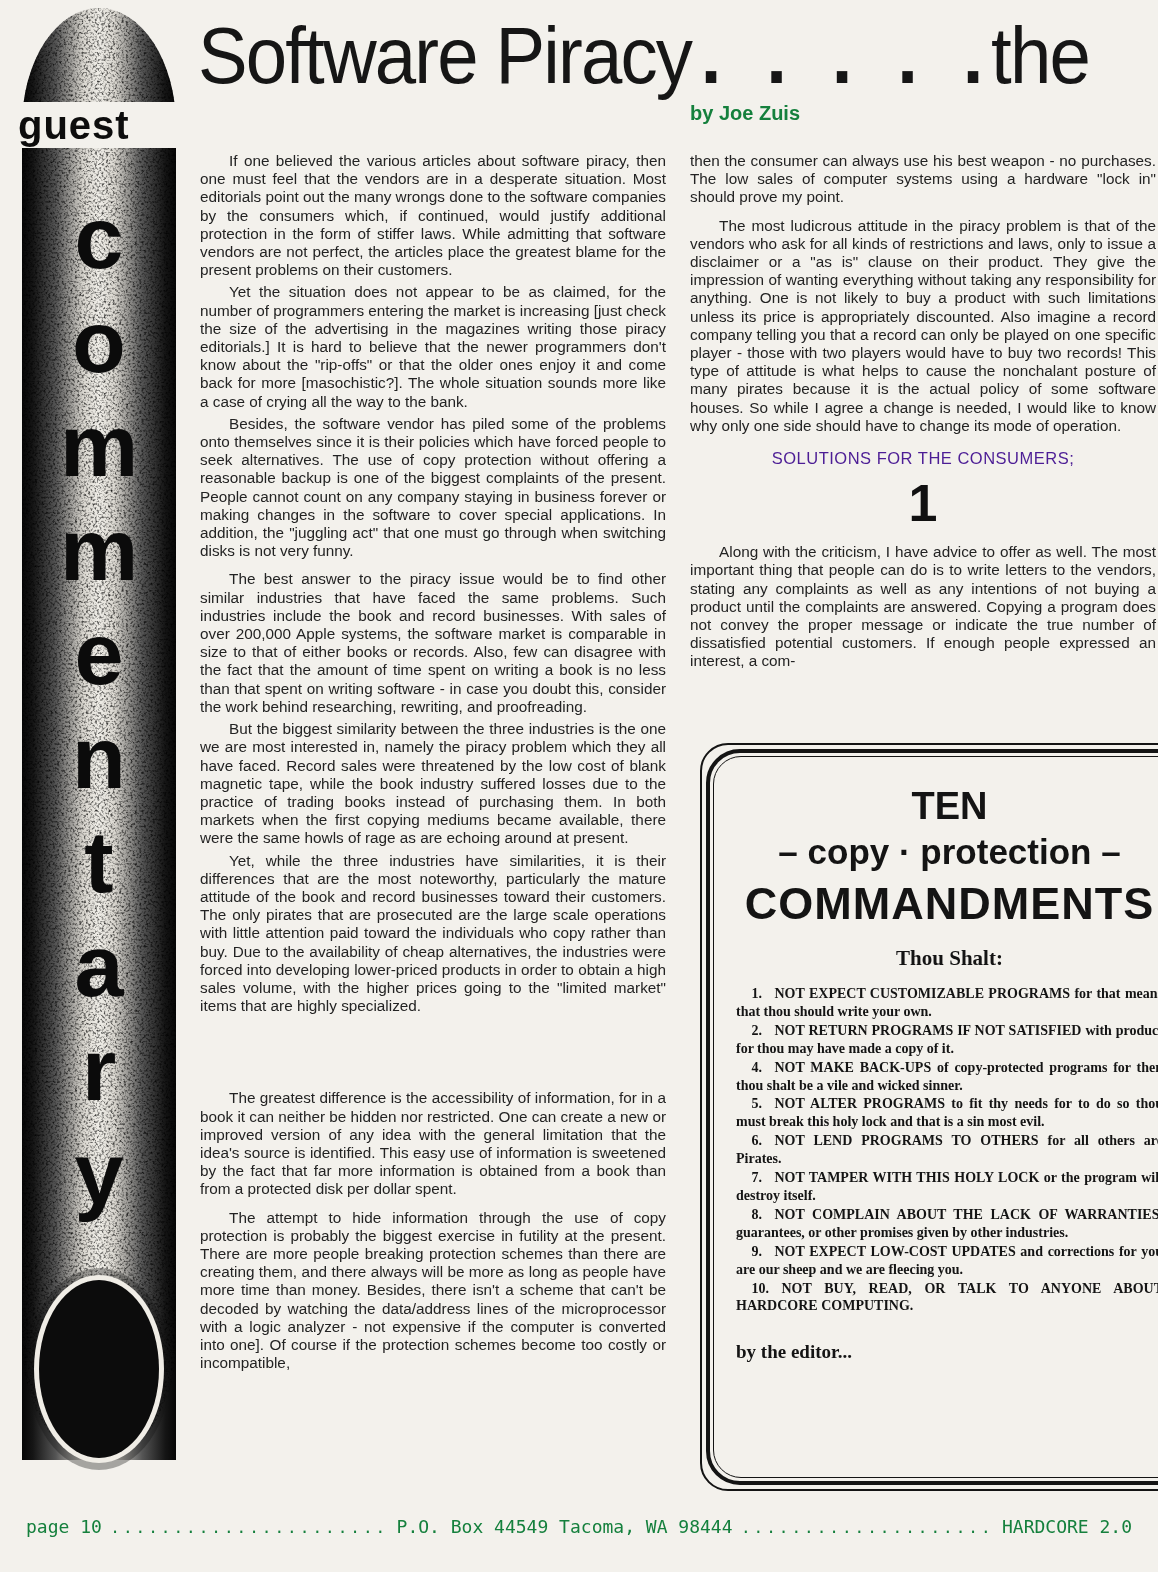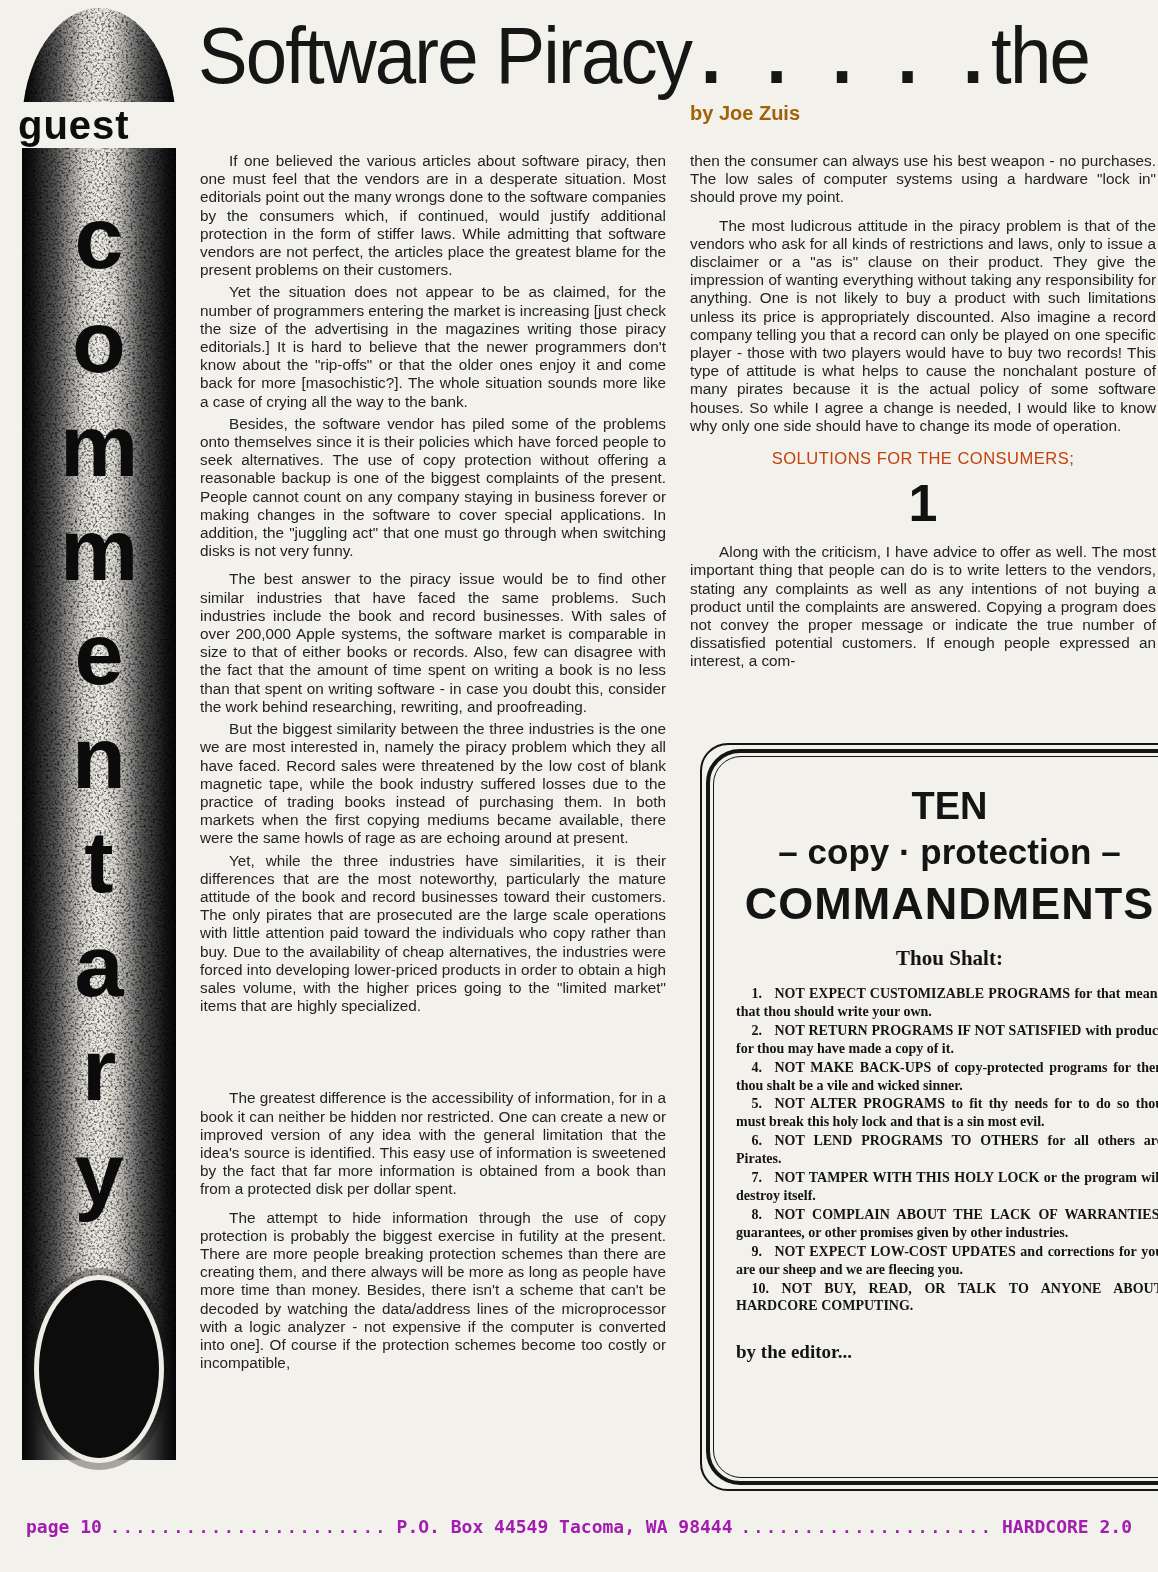--- a/index.html
+++ b/index.html
@@ -17,21 +17,21 @@
   .title-row{
     position:absolute;left:198px;top:10px;width:958px;
     display:flex;justify-content:space-between;align-items:baseline;
     font-size:80px;font-weight:500;letter-spacing:-2px;
     transform:scaleX(.93);transform-origin:left center;
     color:#161616;white-space:nowrap;
   }
   .title-dots{word-spacing:30px;font-weight:700;}
   .byline{
     position:absolute;left:690px;top:102px;
-    font-size:20px;font-weight:700;color:#a16207;
+    font-size:20px;font-weight:700;color:#15803d;
   }
   
   .banner{
     position:absolute;left:22px;top:8px;width:154px;height:1484px;
   }
   .banner-column{
     position:absolute;left:0;top:0;width:100%;height:1452px;
     background:linear-gradient(90deg,#060606 0%,#151515 7%,#555 22%,#d9d6cf 40%,#efede7 50%,#d9d6cf 60%,#555 78%,#151515 93%,#060606 100%);
     border-radius:77px 77px 0 0 / 118px 118px 0 0;
   }
@@ -57,21 +57,21 @@
     font-size:15.3px;line-height:18.2px;text-align:justify;color:#232323;
   }
   .col-left{left:200px;}
   .col-right{left:690px;}
   .col p{margin:0 0 4px 0;text-indent:1.9em;}
   .col p.noindent{text-indent:0;}
   .col p.bigskip{margin-top:74px;}
   .col p.smallskip{margin-top:10px;}
   .sec-heading{
     text-align:center;font-size:16.5px;font-weight:400;letter-spacing:.5px;
-    margin:14px 0 8px 0;color:#c2410c;text-indent:0;
+    margin:14px 0 8px 0;color:#4c1d95;text-indent:0;
   }
   .sec-number{
     text-align:center;font-size:52px;font-weight:700;line-height:1;
     margin:10px 0 14px 0;color:#111;
   }
   
   .box-outer{
     position:absolute;left:700px;top:743px;width:499px;height:748px;
     border:2px solid #141414;border-radius:28px;padding:4px;
     background:#f3f1ec;
@@ -93,21 +93,21 @@
   .cmd .num{margin-right:.9em;}
   .box-signature{
     font-family:"Liberation Serif",serif;font-weight:700;
     font-size:19px;margin-top:26px;color:#141414;
   }
   
   .footer{
     position:absolute;left:26px;top:1516px;width:1106px;
     display:flex;justify-content:space-between;align-items:baseline;
     font-family:"DejaVu Sans Mono","Liberation Mono",monospace;
-    font-weight:700;font-size:18px;color:#a21caf;white-space:nowrap;
+    font-weight:400;font-size:18px;color:#15803d;white-space:nowrap;
   }
   .footer .dots{letter-spacing:3px;font-size:16px;}
   
   .page-grain{position:absolute;left:0;top:0;pointer-events:none;opacity:.5;}
 </style>
 </head>
 <body>
 
 <div class="page">
 

